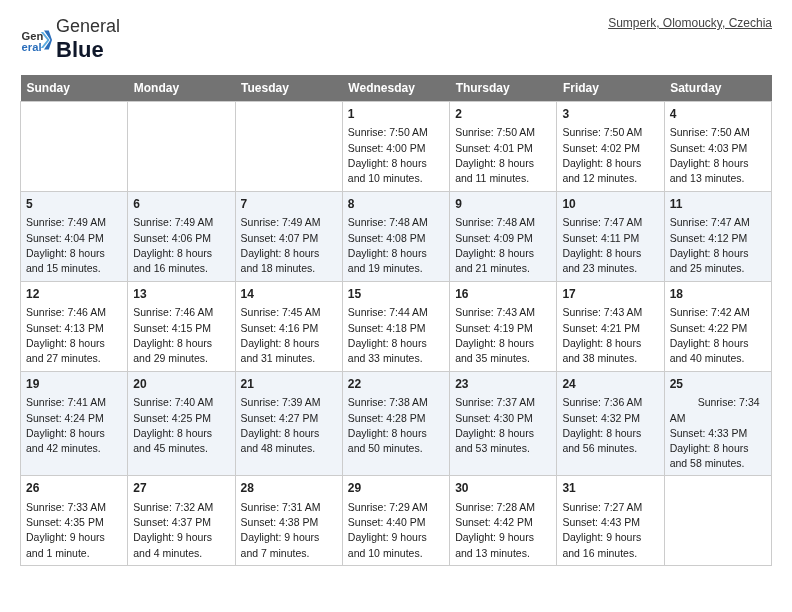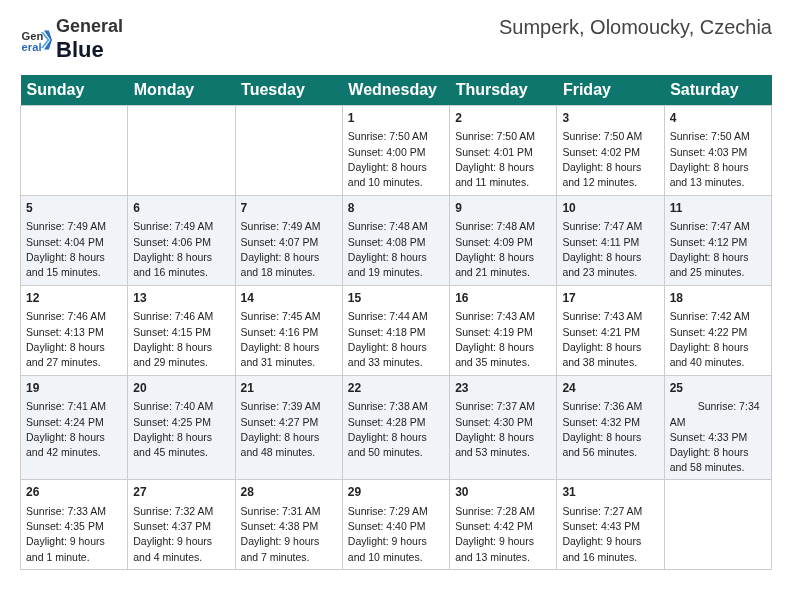--- a/index.html
+++ b/index.html
@@ -28,34 +28,35 @@
     .title-area {
       text-align: right;
     }
     .page-title {
       font-size: 36px;
       font-weight: bold;
       color: #222;
       line-height: 1.1;
     }
     .subtitle {
-      font-size: 20px;
+      font-size: 12px;
       color: #444;
+      text-decoration: underline;
     }
     table {
       width: 100%;
       border-collapse: collapse;
       font-size: 11px;
     }
     thead tr th {
-      background-color: #0f766e;
+      background-color: #737373;
       color: #fff;
       text-align: left;
       padding: 6px 6px;
-      font-size: 16px;
+      font-size: 12px;
       font-weight: bold;
     }
     tbody tr td {
       border: 1px solid #ccc;
       vertical-align: top;
       padding: 4px 5px;
       height: 90px;
       width: 14.28%;
       color: #222;
       font-size: 10.5px;
@@ -85,21 +86,21 @@
 
 <div class="header-area">
   <div class="logo">
     <svg class="logo-icon" viewBox="0 0 40 40">
       <text x="2" y="20" font-size="14" font-weight="bold" fill="#333">Gen</text>
       <text x="2" y="34" font-size="14" font-weight="bold" fill="#2a6ebb">eral</text>
       <polygon points="30,8 38,20 30,32 36,32 40,20 36,8" fill="#2a6ebb"></polygon>
       <polygon points="26,10 34,20 26,30 29,30 37,20 29,10" fill="#5aaae0"></polygon>
     </svg>
     <div>
-      <span style="font-size:18px;font-weight:bold;color:#333;">General</span><br>
+      <span style="font-size:18px;font-weight:normal;color:#333;">General</span><br>
       <span style="font-size:22px;font-weight:bold;color:#0f172a;">Blue</span>
     </div>
   </div>
   <div class="title-area">
     <div class="subtitle">Sumperk, Olomoucky, Czechia</div>
   </div>
 </div>
 
 <table>
   <thead>

